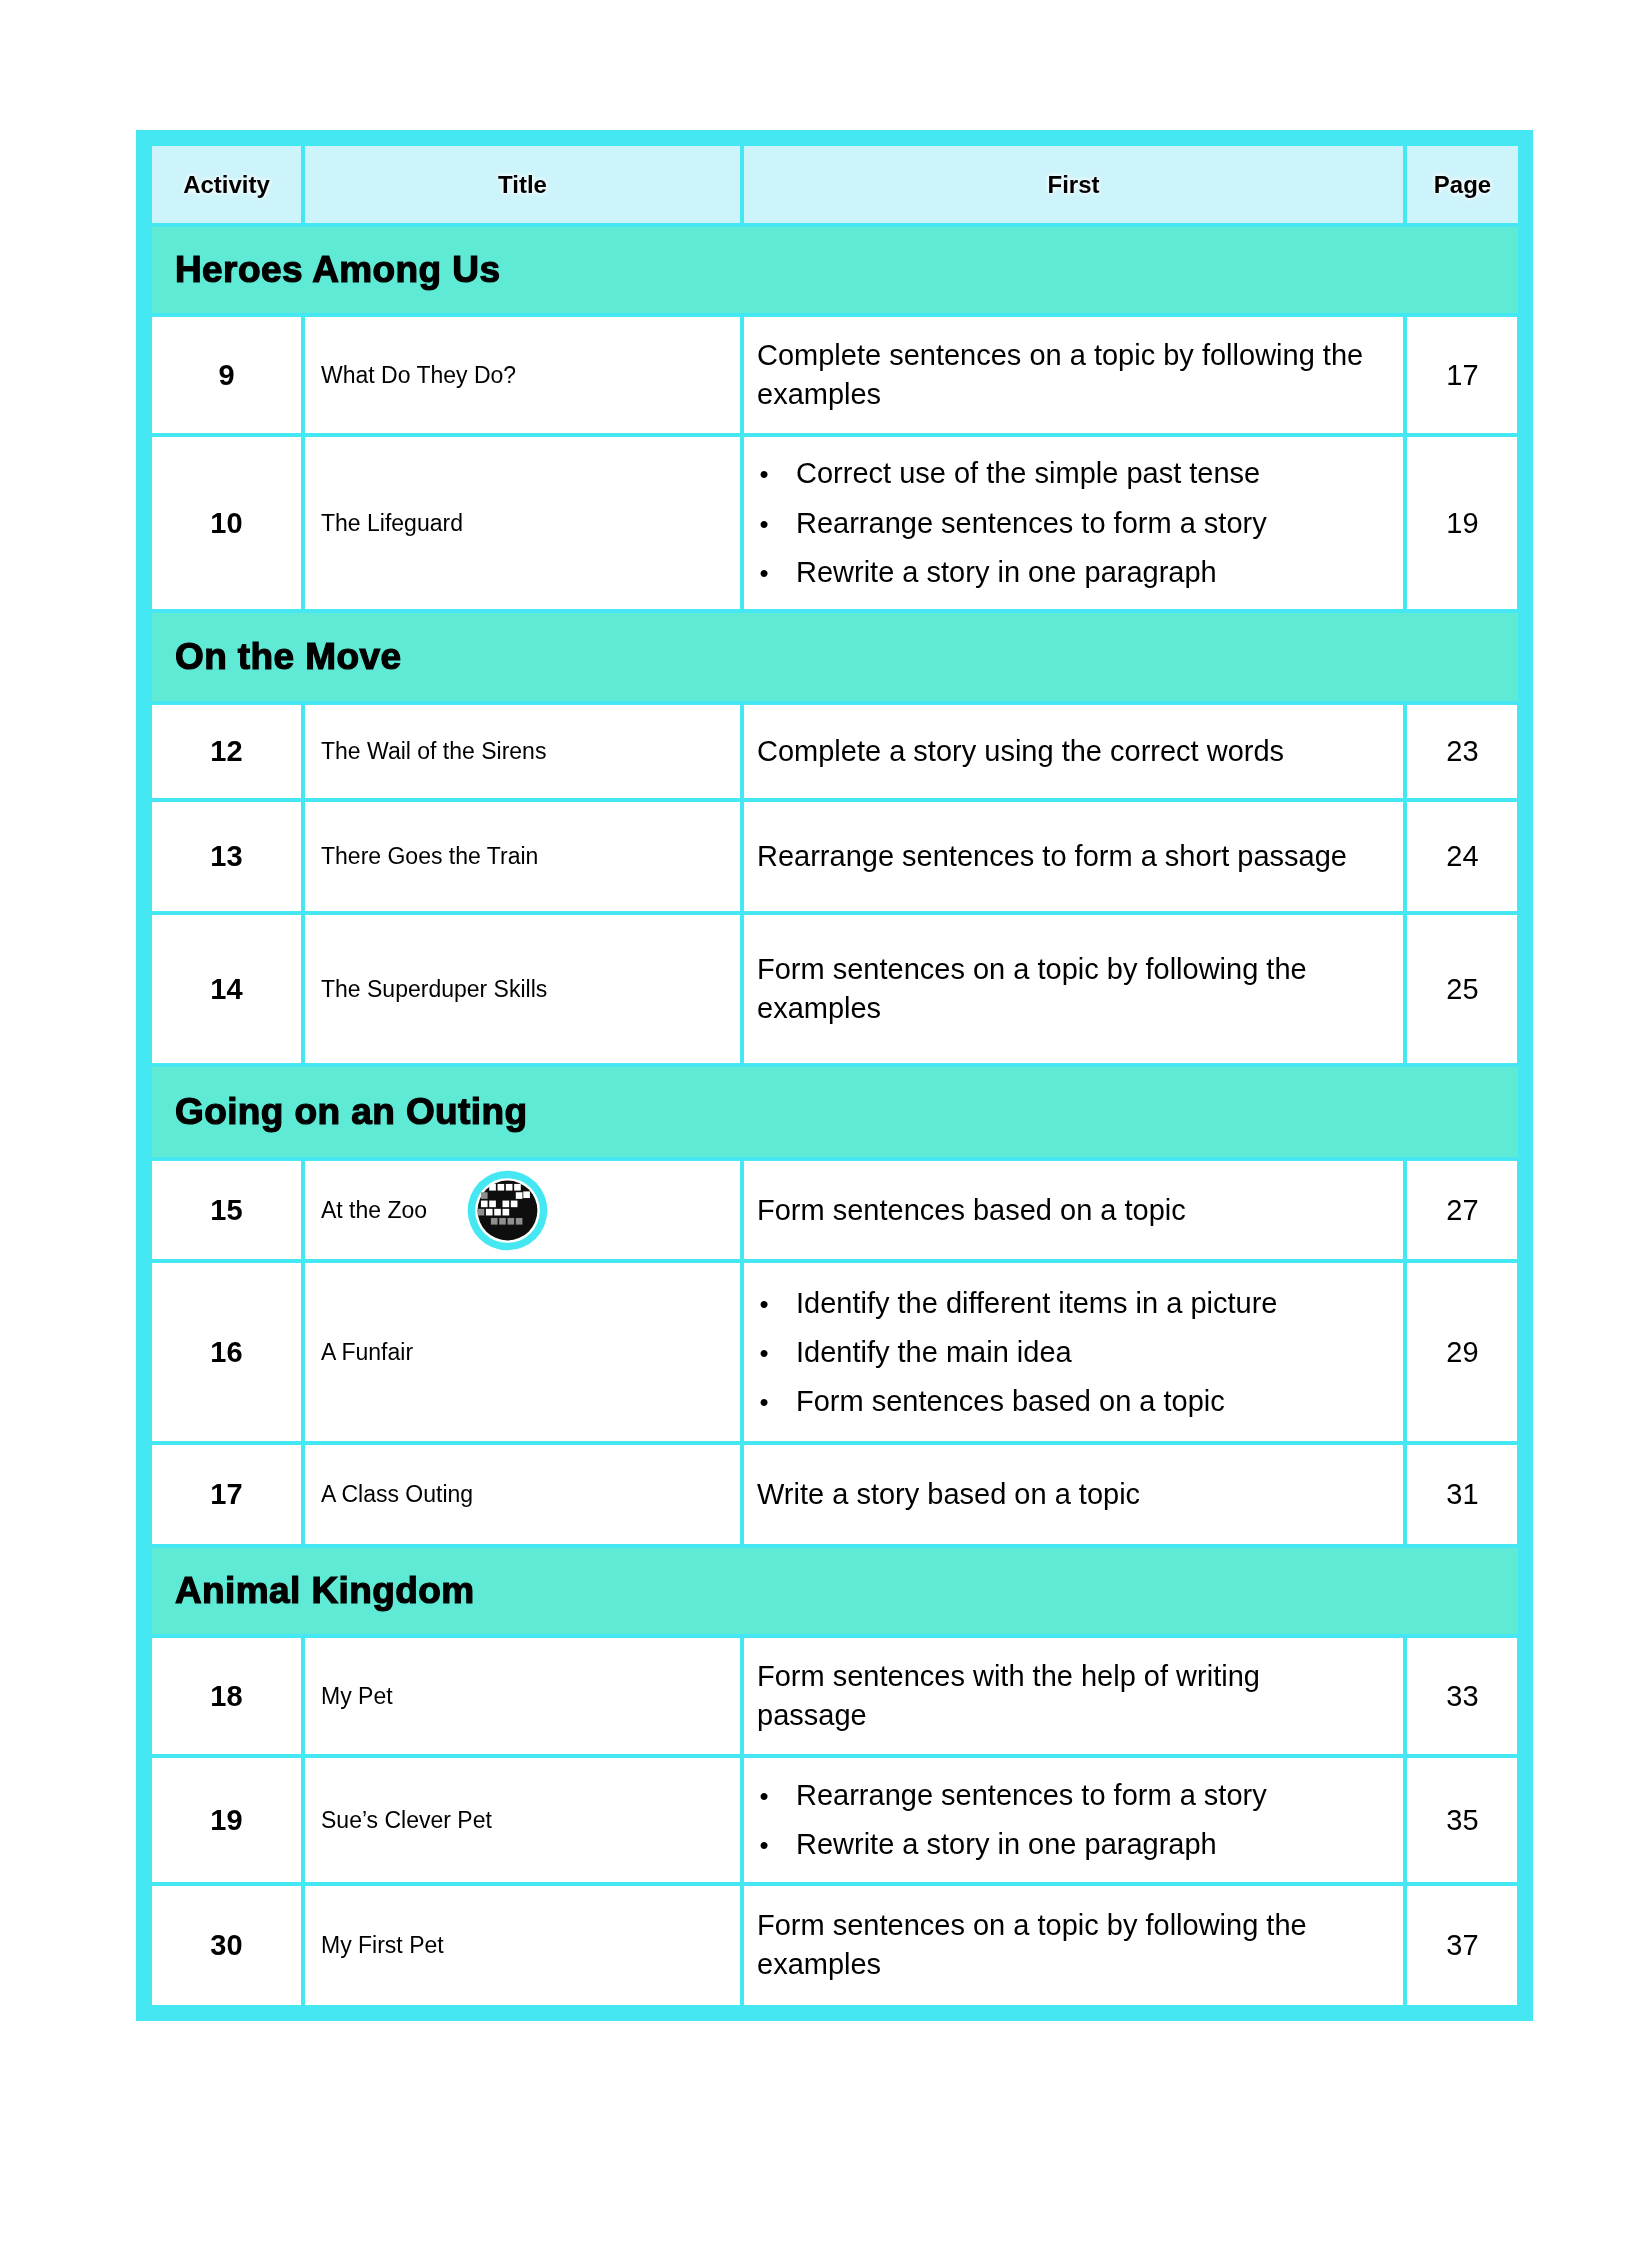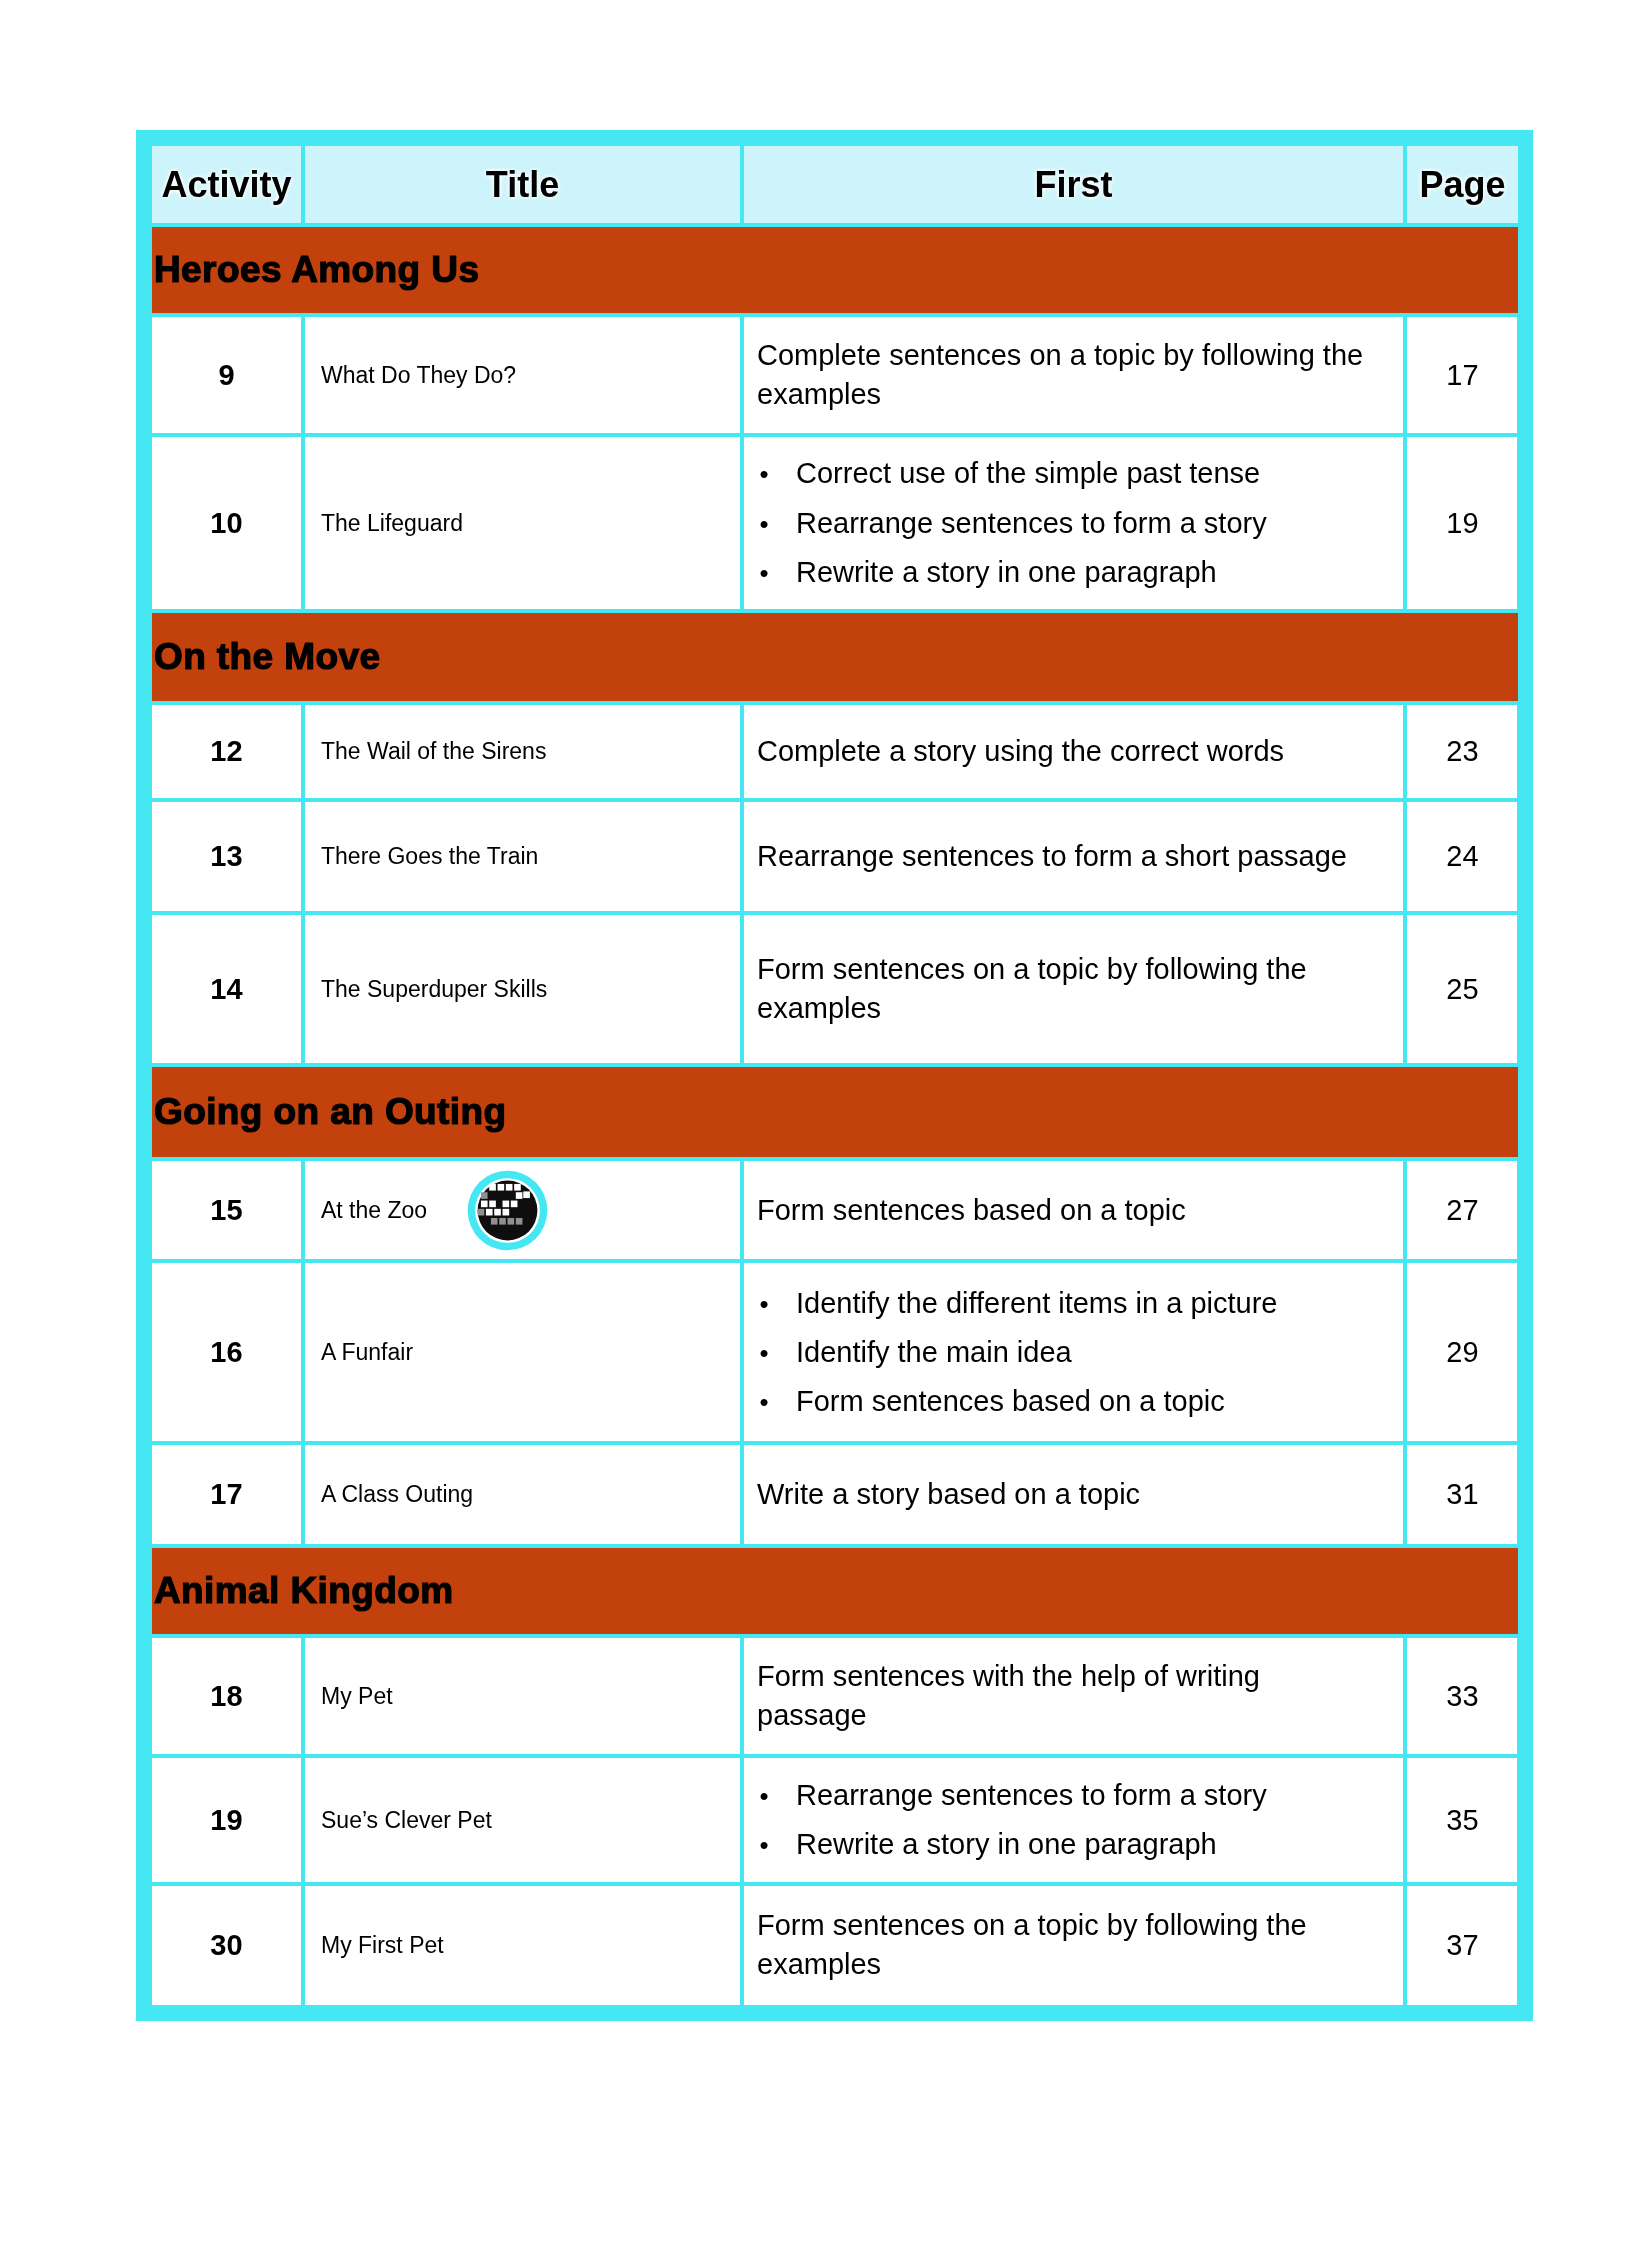--- a/index.html
+++ b/index.html
@@ -12,28 +12,28 @@
     border:16px solid #45e8f2;
   }
   table.contents{ border-collapse:collapse; table-layout:fixed; width:100%; }
   td,th{ border:4.4px solid #45e8f2; vertical-align:middle; overflow:hidden; }
   tr:first-child > *{ border-top:none; }
   tr:last-child  > *{ border-bottom:none; }
   tr > *:first-child{ border-left:none; }
   tr > *:last-child { border-right:none; }
 
   th{
-    background:#ccf4fa; font-size:36px; font-weight:bold;
+    background:#ccf4fa; font-size:24px; font-weight:bold;
     text-align:center;
     text-shadow: 0 0 5.3px #fff, 0 0 5.3px #fff;
   }
   .section-cell{
     font-size:37px; font-weight:bold; letter-spacing:0.4px;
     -webkit-text-stroke:1.2px #000;
-    padding-left:2px; background:#c2410c;
+    padding-left:23px; background:#5eead4;
   }
   .act-cell{ text-align:center; font-weight:bold; font-size:29px; }
   .title-cell{ font-size:23px; padding-left:16px; padding-right:7px; }
   .title-flex{ display:flex; align-items:center; }
   .badge{ flex:0 0 auto; margin-left:39px; display:block; }
   .skills-cell{ font-size:29px; line-height:1.36; padding:12.3px 35px 12.3px 13px; }
   .bullets{ line-height:1.7; }
   .bullet-line{ display:flex; align-items:baseline; }
   .dot{ flex:0 0 39px; padding-left:2.6px; font-size:26px; }
   .page-cell{ text-align:center; font-size:29px; }

